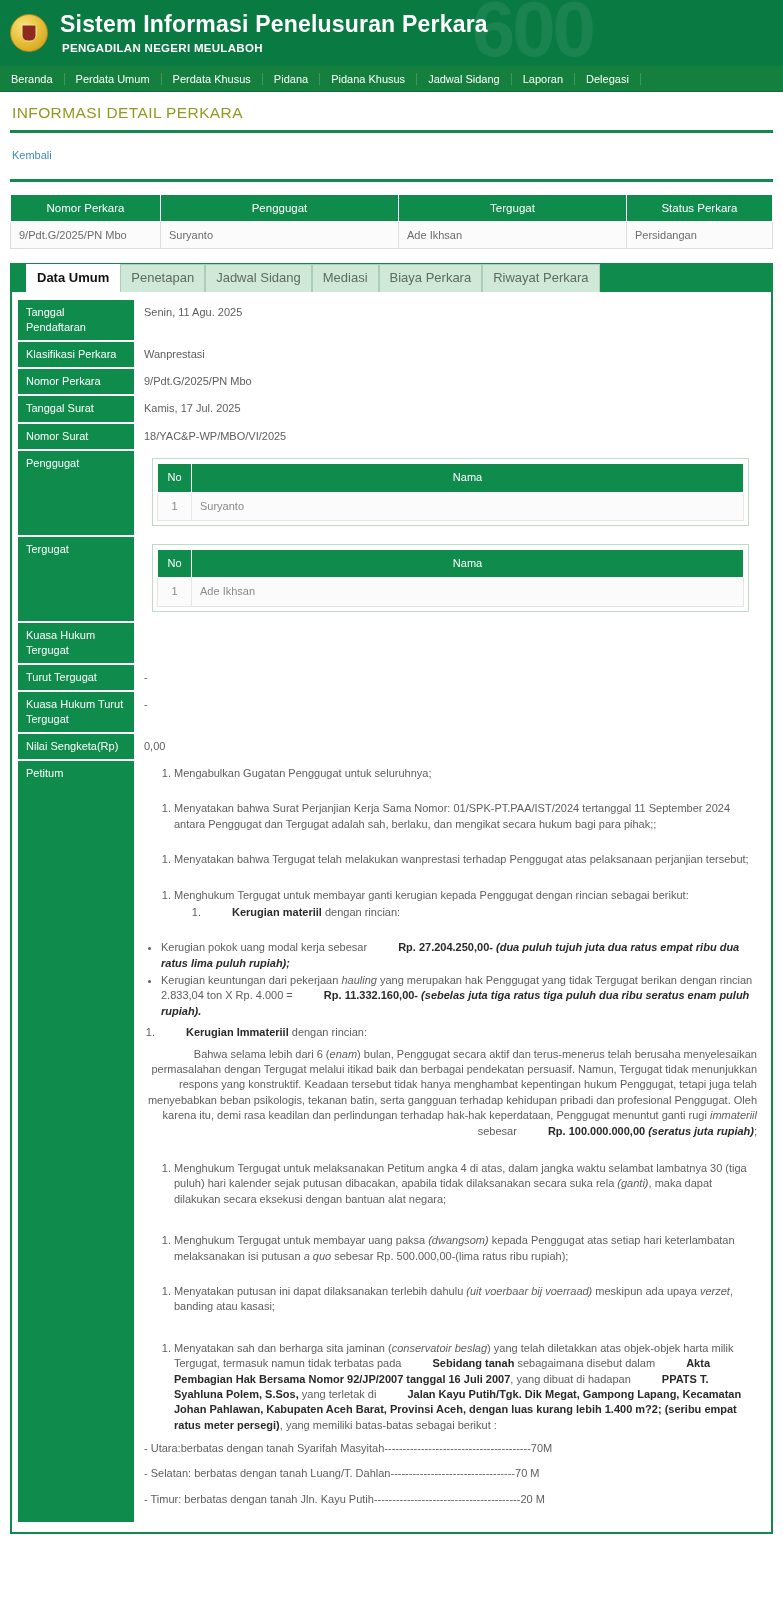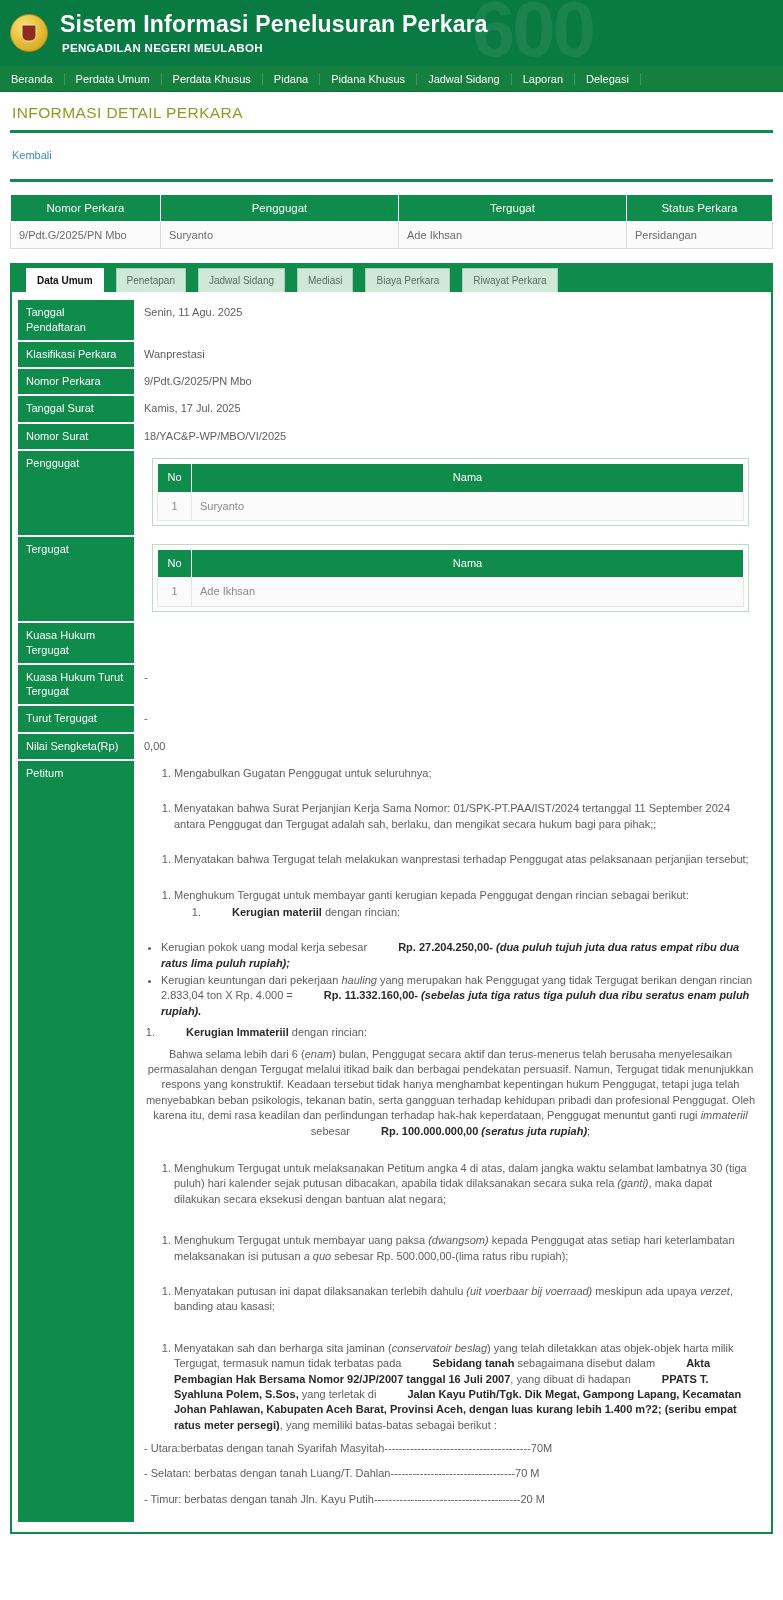--- a/index.html
+++ b/index.html
@@ -136,27 +136,27 @@
   
   .tabbar {
     background: #0f8b4c;
     padding: 5px 0 0 16px;
     display: flex;
     align-items: flex-end;
     margin-top: 14px;
     height: 29px;
   }
   .tab {
-    font-size: 10px;
+    font-size: 13px;
     padding: 5px 10px 5px 10px;
     background: #cfe8d7;
     color: #5d6b62;
     border: 1px solid #a9cfb8;
     border-bottom: none;
-    margin-right: 12px;
+    margin-right: 0;
     cursor: pointer;
     white-space: nowrap;
     line-height: 1.3;
   }
   .tab.active {
     background: #ffffff;
     color: #111111;
     font-weight: bold;
     border-color: #ffffff;
   }
@@ -226,21 +226,21 @@
   table.party td.col-no { text-align: center; width: 34px; }
 
   
   .petitum { color: #4a4a4a; font-size: 10.5px; line-height: 1.5; }
   .petitum ol { margin: 0 0 0 16px; padding-left: 14px; }
   .petitum ol > li { margin: 0 0 20px 0; }
   .petitum ol.sub { margin: 2px 0 0 16px; }
   .petitum ol.sub > li { margin: 0 0 4px 0; }
   .petitum ul { margin: 6px 0 6px 0; padding-left: 17px; }
   .petitum ul > li { margin: 0 0 2px 0; }
-  .petitum p.plain { margin: 6px 0 2px 0; text-align: center; }
+  .petitum p.plain { margin: 6px 0 2px 0; text-align: right; }
   .petitum p.bound { margin: 0 0 10px 0; }
   .petitum b { color: #2a2a2a; padding-left: 28px; }
   .petitum i { font-style: italic; }
   .petitum .bi { font-weight: bold; font-style: italic; color: #2a2a2a; }
 </style>
 </head>
 <body>
 
 <div class="header">
   <div class="ghost">600</div>
@@ -373,26 +373,26 @@
             </div>
           </td>
         </tr>
 
         <tr>
           <th style="height:30px">Kuasa Hukum Tergugat</th>
           <td></td>
         </tr>
 
         <tr>
+          <th>Turut Tergugat</th>
+          <td>-</td>
+        </tr>
+
+        <tr>
           <th style="height:30px">Kuasa Hukum Turut Tergugat</th>
-          <td>-</td>
-        </tr>
-
-        <tr>
-          <th>Turut Tergugat</th>
           <td>-</td>
         </tr>
 
         <tr>
           <th>Nilai Sengketa(Rp)</th>
           <td>0,00</td>
         </tr>
 
         <tr>
           <th>Petitum</th>

